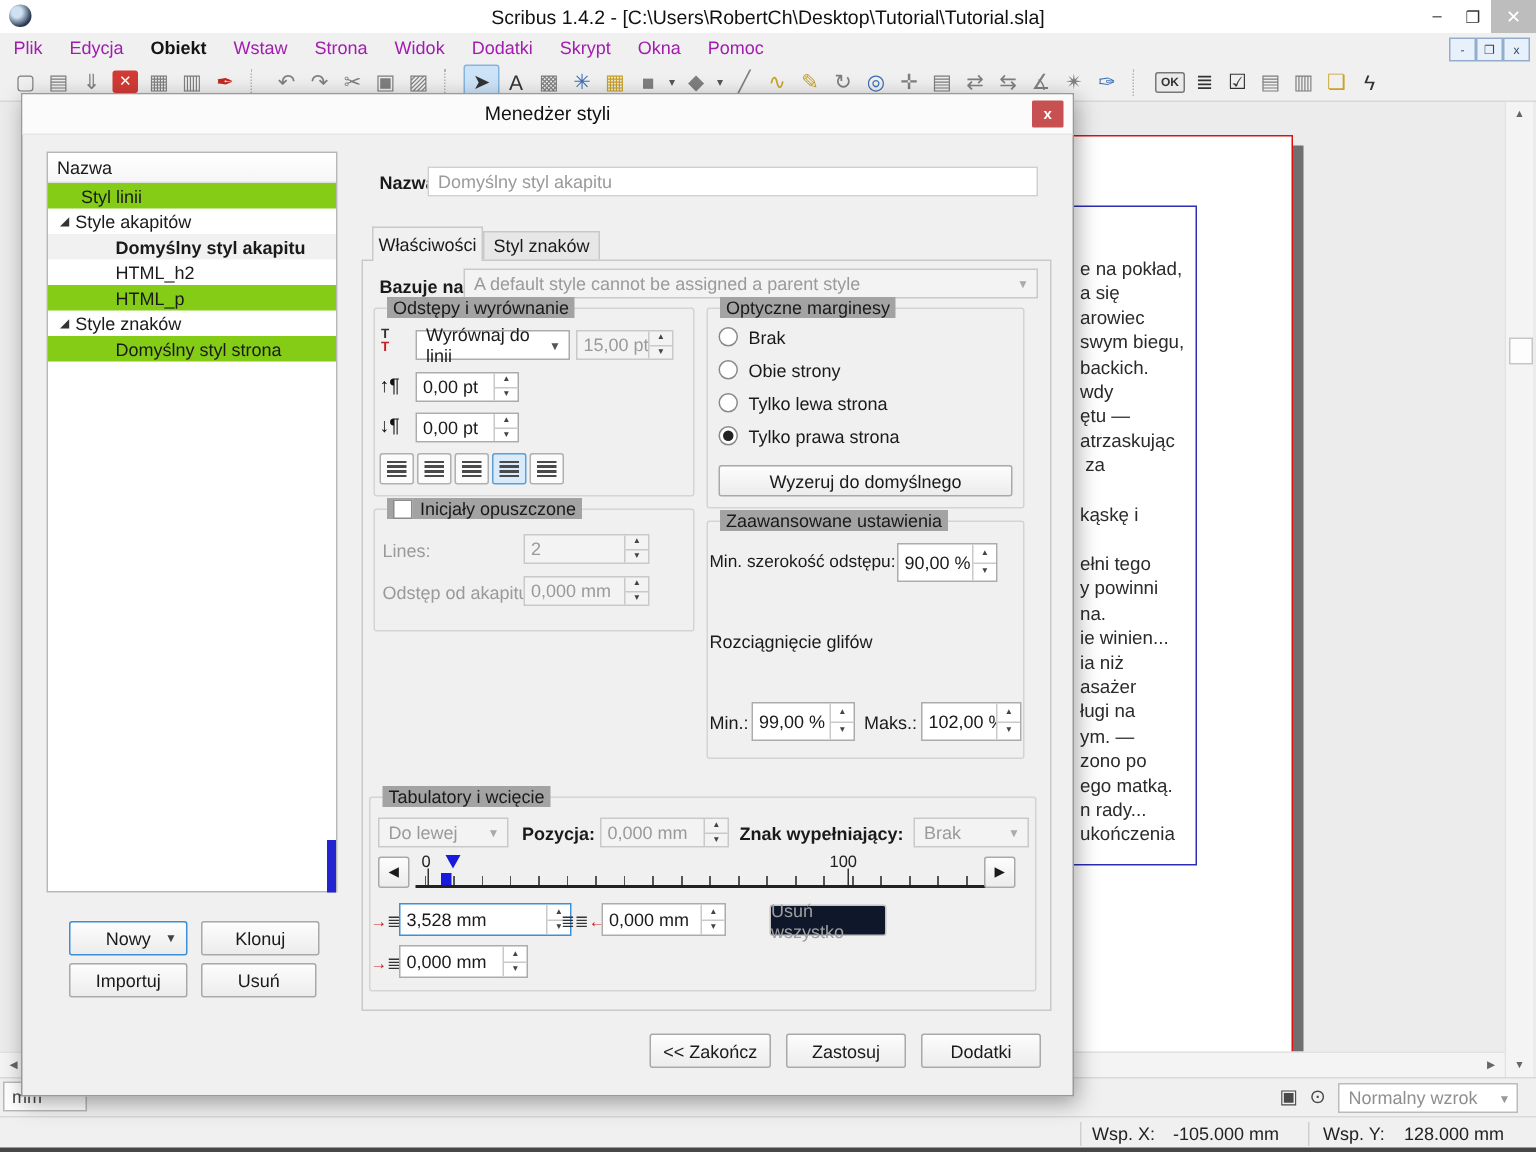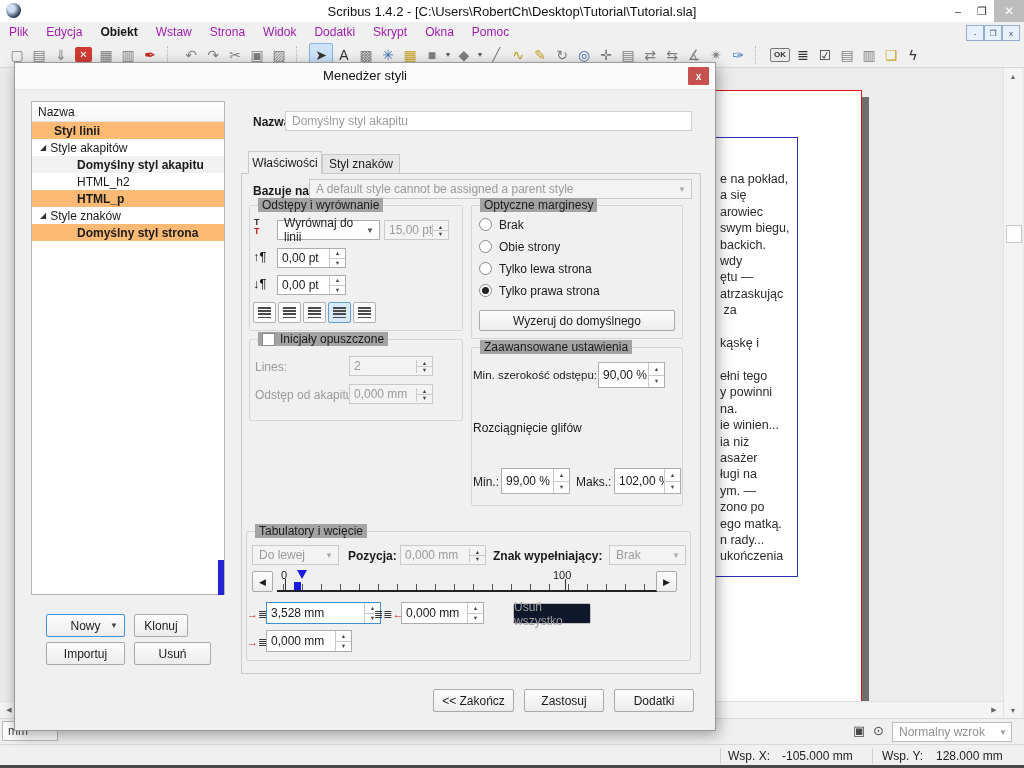--- a/index.html
+++ b/index.html
@@ -55,21 +55,21 @@
   .dialog{position:absolute;left:14px;top:62px;width:702px;height:669px;background:#f0f0f0;border:1px solid #9a9a9a;
     box-shadow:2px 4px 14px rgba(0,0,0,.35);box-sizing:border-box;}
   .dtitle{position:absolute;left:0;top:0;width:100%;height:26px;background:#fbfbfb;border-bottom:1px solid #e6e6e6;}
   .dtitle .t{position:absolute;left:0;right:0;top:5px;text-align:center;font-size:13px;color:#111;}
   .dclose{position:absolute;right:6px;top:4px;width:21px;height:18px;background:#c75050;color:#fff;font-size:10px;font-weight:bold;
     display:flex;align-items:center;justify-content:center;border-radius:1px;}
   .tree{position:absolute;left:16px;top:38px;width:194px;height:494px;background:#fff;border:1px solid #b7b7b7;box-sizing:border-box;}
   .thead{height:19px;border-bottom:1px solid #e0e0e0;display:flex;align-items:center;padding-left:6px;background:linear-gradient(#fff,#f6f6f6);}
   .trow{height:17px;display:flex;align-items:center;white-space:nowrap;}
   .trow .ar{font-size:8px;color:#333;margin-right:4px;}
-  .trow.stripe{background:#fdba74;font-weight:bold;}
+  .trow.stripe{background:#84cc16;}
   .trow.selrow{background:#f1f1f1;font-weight:bold;}
   .treemark{position:absolute;left:203px;top:497px;width:6px;height:35px;background:#2323cf;}
   .btn{position:absolute;background:linear-gradient(#fdfdfd,#ececec);border:1px solid #a9a9a9;border-radius:2px;
     display:flex;align-items:center;justify-content:center;font-size:12px;color:#1a1a1a;box-sizing:border-box;}
   .btn.focus{border:1px solid #3d8fd6;}
   .btn.disb{color:#9f9f9f;background:#0f172a;border-color:#c3c3c3;}
   .btn .caret{position:absolute;right:6px;font-size:8px;color:#444;}
   .lbl{position:absolute;white-space:nowrap;}
   .lbl.b{font-weight:bold;}
   .lbl.dis{color:#9a9a9a;}
@@ -84,21 +84,21 @@
   .dd .c{margin-left:auto;padding:0 5px;font-size:8px;color:#555;}
   .dd.disd{background:#f3f3f3;border-color:#c9c9c9;color:#9a9a9a;}
   .dd.disd .c{color:#aaa;}
   .grp{position:absolute;border:1px solid #d4d4d4;border-radius:2px;box-sizing:border-box;}
   .gt{position:absolute;top:-8px;left:8px;background:#a3a3a3;padding:0 4px;white-space:nowrap;display:flex;align-items:center;gap:5px;}
   .spin{position:absolute;display:flex;align-items:stretch;background:#fff;border:1px solid #acacac;box-sizing:border-box;}
   .spin .v{flex:1;display:flex;align-items:center;padding-left:4px;overflow:hidden;white-space:nowrap;}
   .spin .a{width:15px;display:flex;flex-direction:column;border-left:1px solid #c9c9c9;}
   .spin .a i{flex:1;display:flex;align-items:center;justify-content:center;font-size:5.5px;color:#444;font-style:normal;}
   .spin .a i:first-child{border-bottom:1px solid #c9c9c9;}
-  .spin.diss{background:#f3f3f3;border-color:#c9c9c9;color:#9a9a9a;align-items:center;}
+  .spin.diss{background:#f3f3f3;border-color:#c9c9c9;color:#9a9a9a;}
   .spin.focus{border:1px solid #3d8fd6;}
   .icn{position:absolute;color:#111;white-space:nowrap;}
   .icn .r{color:#c41f1f;}
   .icn .g{color:#333;}
   .alb{position:absolute;width:23px;height:21px;border:1px solid #b0b0b0;background:#fbfbfb;border-radius:2px;
     display:flex;align-items:center;justify-content:center;box-sizing:border-box;}
   .alb.on{background:#d9eafb;border-color:#5e9fd4;}
   .bars{width:13px;height:11px;background:repeating-linear-gradient(180deg,#4a4a4a 0 1.6px,transparent 1.6px 3.2px);}
   .radio{position:absolute;width:13px;height:13px;border:1px solid #8a8a8a;border-radius:50%;background:#fff;box-sizing:border-box;}
   .radio.sel:after{content:"";position:absolute;left:2px;top:2px;right:2px;bottom:2px;background:#222;border-radius:50%;}
@@ -264,21 +264,21 @@
           <span>Style znaków</span>
         </div>
       <div class="trow stripe" style="padding-left:45px">Domyślny styl strona</div>
     </div>
     <div class="treemark"></div>
 
     <div class="btn focus" style="left:31px;top:551px;width:79px;height:23px">
       <span>Nowy</span>
         <span class="caret">▼</span>
     </div>
-    <div class="btn" style="left:119px;top:551px;width:54px;height:23px">Klonuj</div>
+    <div class="btn" style="left:119px;top:551px;width:79px;height:23px">Klonuj</div>
     <div class="btn" style="left:31px;top:579px;width:79px;height:23px">Importuj</div>
     <div class="btn" style="left:119px;top:579px;width:77px;height:23px">Usuń</div>
 
     <span class="lbl b" style="left:238px;top:52px">Nazwa:</span>
     <div class="field" style="left:270px;top:48px;width:407px;height:20px">Domyślny styl akapitu</div>
 
     <div class="tab active" style="left:233px;top:88px;width:74px;height:23px">Właściwości</div>
     <div class="tab inactive" style="left:307px;top:91px;width:78px;height:20px">Styl znaków</div>
     <div class="pane"></div>
 

